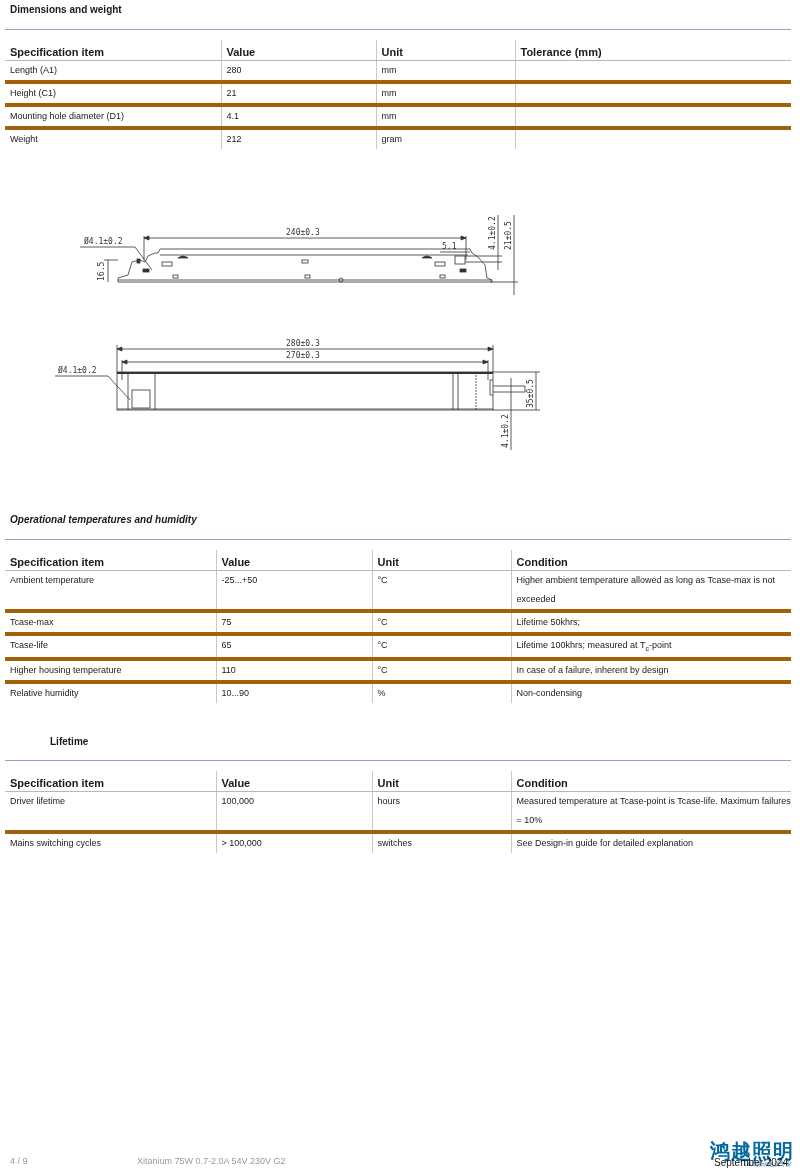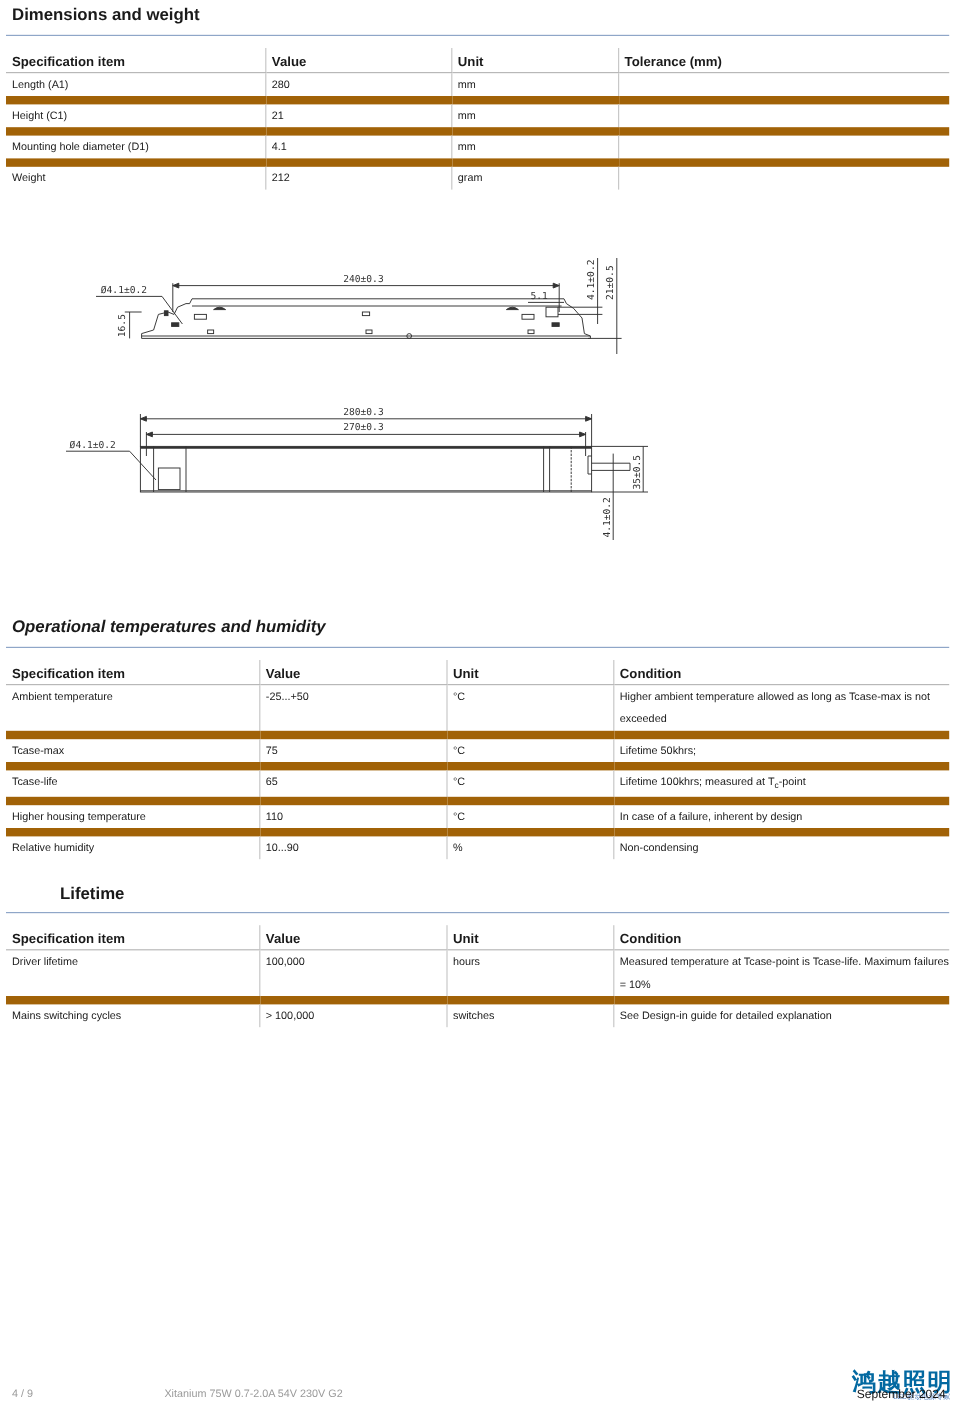--- a/index.html
+++ b/index.html
@@ -1,22 +1,22 @@
 <!DOCTYPE html>
 <html><head>
 <meta charset="utf-8">
 <style>
   html, body { margin:0; padding:0; background:#fff; }
   body { width:800px; height:1171px; position:relative; overflow:hidden;
          font-family:"Liberation Sans", sans-serif; color:#1a1a1a; }
-  .section-title { position:absolute; left:10px; font-size:14px; font-weight:bold; margin:0; }
+  .section-title { position:absolute; left:10px; font-size:10px; font-weight:bold; margin:0; }
   .section-rule { position:absolute; left:5px; width:786px; height:0; border-top:1.5px solid #8fa6c8; }
   table.spec { position:absolute; left:5px; width:786px; border-collapse:collapse; font-size:9px; }
   table.spec th { text-align:left; font-size:11px; font-weight:bold; padding:0 0 0 5px; height:20px; vertical-align:bottom; padding-bottom:2px; border-bottom:1.5px solid #b8b8b8; }
-  table.spec td { padding:0 0 0 5px; height:18px; vertical-align:top; padding-top:4px; border-bottom:7px solid #a16207; line-height:19px; }
+  table.spec td { padding:0 0 0 5px; height:18px; vertical-align:top; padding-top:4px; border-bottom:4px solid #a16207; line-height:19px; }
   table.spec td, table.spec th { box-sizing:border-box; }
   table.spec tr > *:not(:first-child) { border-left:1.5px solid #c8c8c8; }
   table.spec tr:last-child td { border-bottom:none; }
   table.spec td { padding-top:0; line-height:19px; }
   .drawing { position:absolute; left:0; top:180px; width:560px; height:290px; }
   .footer { position:absolute; top:1156px; font-size:9px; color:#9a9a9a; }
   .logo { position:absolute; right:6px; top:1138px; width:100px; height:34px; }
   .logo-cn { position:absolute; right:0; top:0; font-size:20px; font-weight:bold; color:#0369a1; letter-spacing:1px; font-family:"DejaVu Sans", sans-serif; }
   .logo-sub { position:absolute; right:2px; top:22px; font-size:6px; color:#5a86c0; }
   .logo-date { position:absolute; right:6px; top:19px; font-size:10px; color:#111;text-align:center; }

